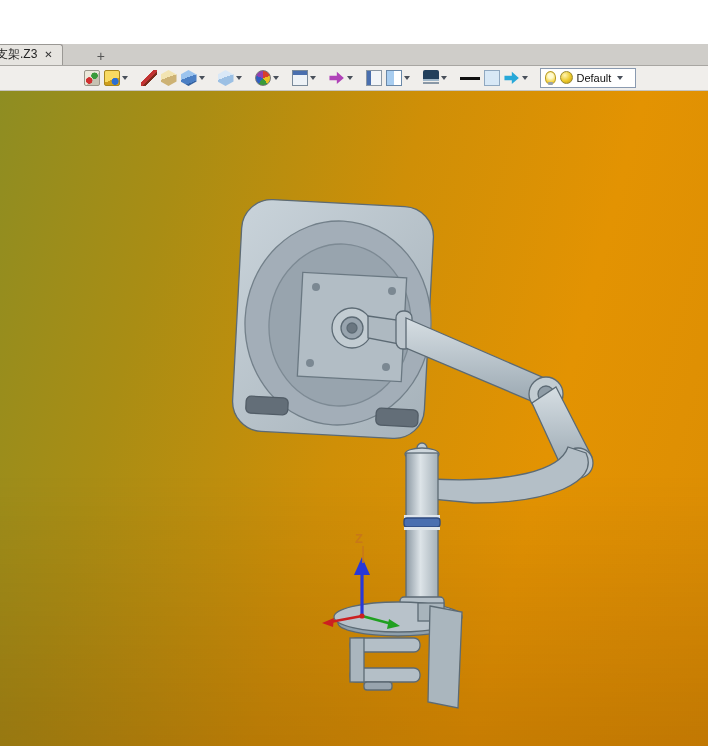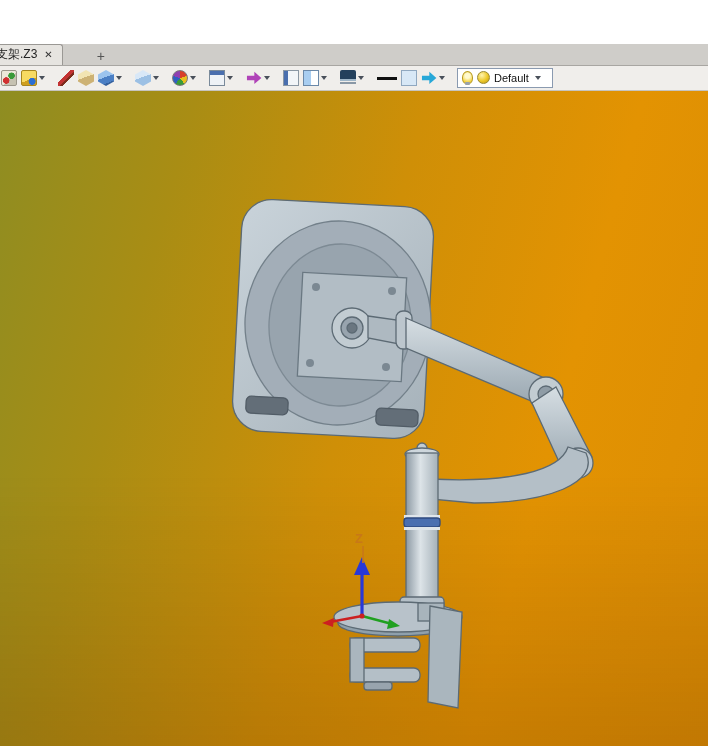--- a/index.html
+++ b/index.html
@@ -11,21 +11,21 @@
             border-bottom:1px solid #a8a6a2; overflow:hidden; }
   .tab { height:20px; margin-left:-9px; background:#e6e4e0; border:1px solid #9a9894; border-bottom:none;
          display:flex; align-items:center; gap:6px; padding:0 8px 0 4px; font-size:12px; color:#222;
          border-radius:3px 3px 0 0; white-space:nowrap; }
   .tab-close { font-size:10px; color:#333; cursor:pointer; padding:0 1px; }
   .newtab { width:24px; height:18px; margin-left:26px; display:flex; align-items:center; justify-content:center;
             color:#555; font-size:14px; border-radius:3px; }
 
   
   .toolbar { height:24px; background:#f0eeeb; border-bottom:1px solid #c6c4c0;
-             display:flex; align-items:center; justify-content:flex-start; gap:2px; overflow:hidden; padding-right:0; }
+             display:flex; align-items:center; justify-content:center; gap:2px; overflow:hidden; padding-right:0; }
   .tbi { display:flex; align-items:center; border:0; background:transparent; padding:2px 1px; cursor:pointer; }
   .tbi.gap { margin-left:9px; }
   .g { width:16px; height:16px; display:block; box-sizing:border-box; }
   .caret { width:0; height:0; border-left:3px solid transparent; border-right:3px solid transparent;
            border-top:4px solid #49505a; margin-left:2px; }
 
   .ic-1 { background:
             radial-gradient(circle at 30% 68%, #d03030 0 3px, rgba(0,0,0,0) 3.5px),
             radial-gradient(circle at 68% 34%, #3a9a3a 0 3px, rgba(0,0,0,0) 3.5px),
             linear-gradient(135deg,#ece8da 0 55%, #c6c2b2 55%);

